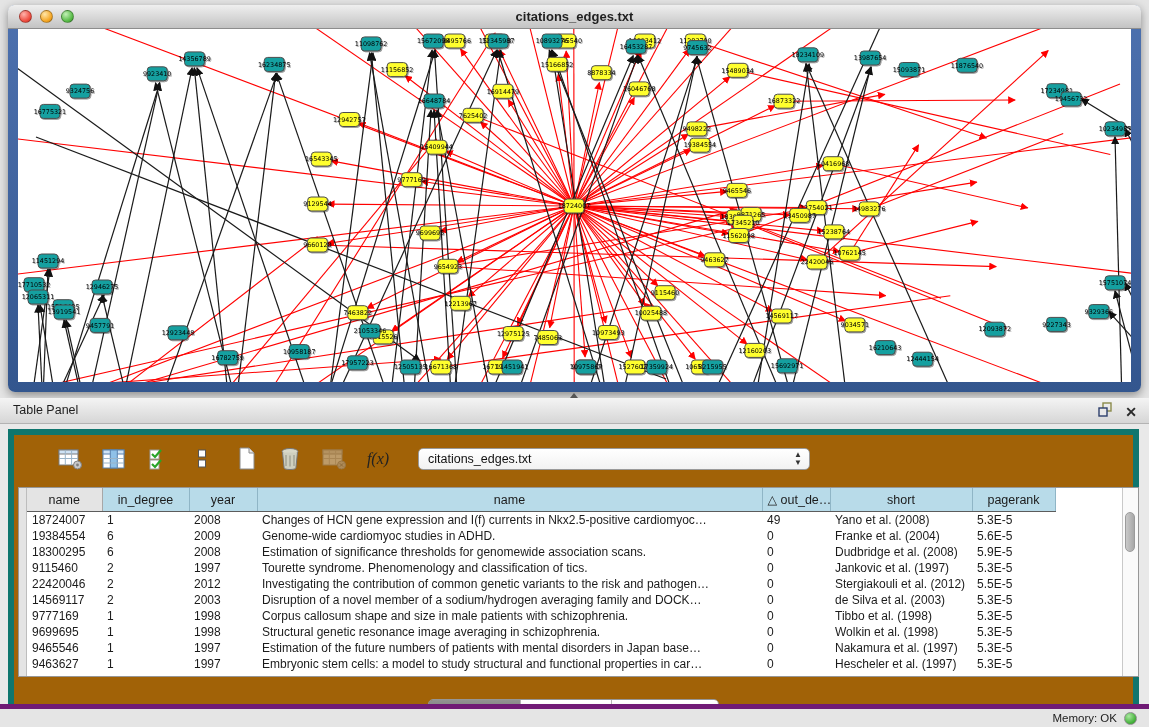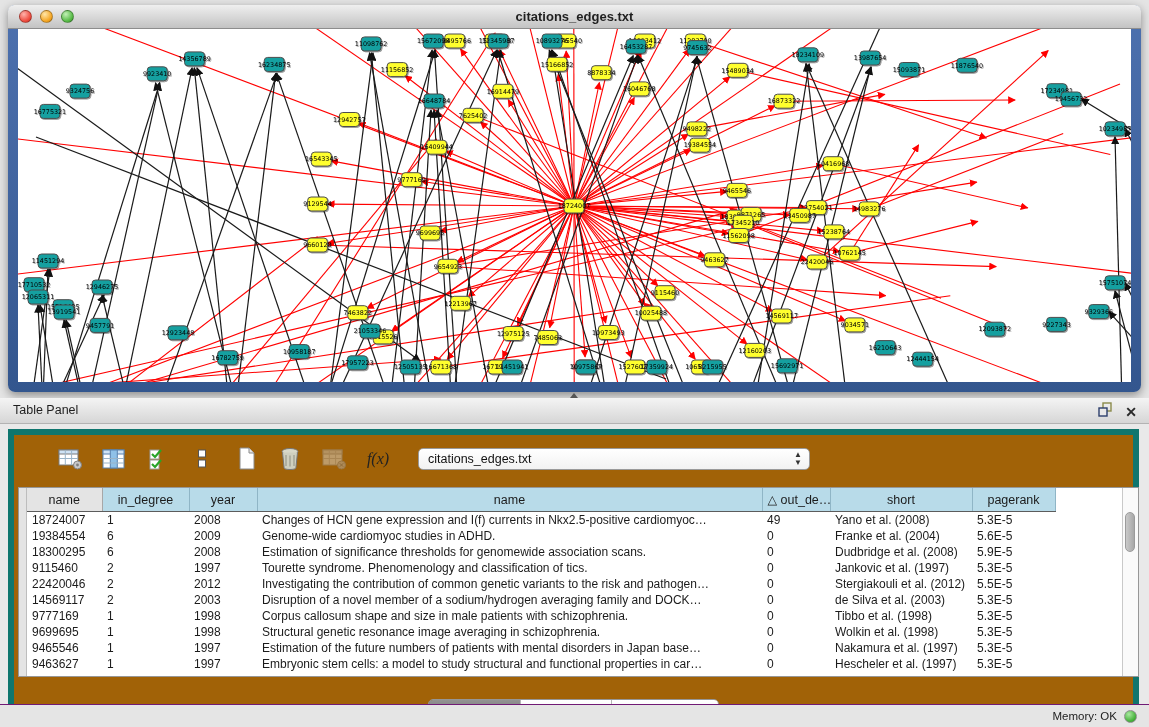--- a/index.html
+++ b/index.html
@@ -66,21 +66,21 @@
   .tabbar{position:absolute;left:0;bottom:5px;width:100%;display:flex;justify-content:center;}
   .seg{display:flex;height:22px;border:1px solid #969696;border-radius:5px;overflow:hidden;
        box-shadow:0 1px 0 rgba(255,255,255,.7);}
   .seg .segbtn{border:none;margin:0;padding:0 14px;font-size:12.5px;font-family:"Liberation Sans",sans-serif;
        background:linear-gradient(#ffffff,#ededed);color:#111;border-left:1px solid #b5b5b5;}
   .seg .segbtn:first-child{border-left:none;}
   .seg .segbtn.active{background:linear-gradient(#929292,#6c6c6c);color:#f3f3f3;text-shadow:0 -1px 0 rgba(0,0,0,.3);}
 
   
   .statusbar{position:absolute;left:0;top:704px;width:1149px;height:23px;background:#e5e5e5;
-             border-top:1px solid #701a75;display:flex;align-items:center;justify-content:flex-end;
+             border-top:5px solid #701a75;display:flex;align-items:center;justify-content:flex-end;
              gap:7px;padding-right:12px;box-sizing:border-box;font-size:11.5px;color:#222;}
   .mem-dot{width:13px;height:13px;border-radius:50%;border:1px solid #8e8e8e;box-sizing:border-box;
            background:radial-gradient(circle at 35% 30%,#a9e8a0,#46b23c 65%,#2f8a27);}
 </style>
 </head>
 <body>
 
 <div class="stage">
 
   <div class="net-window">

